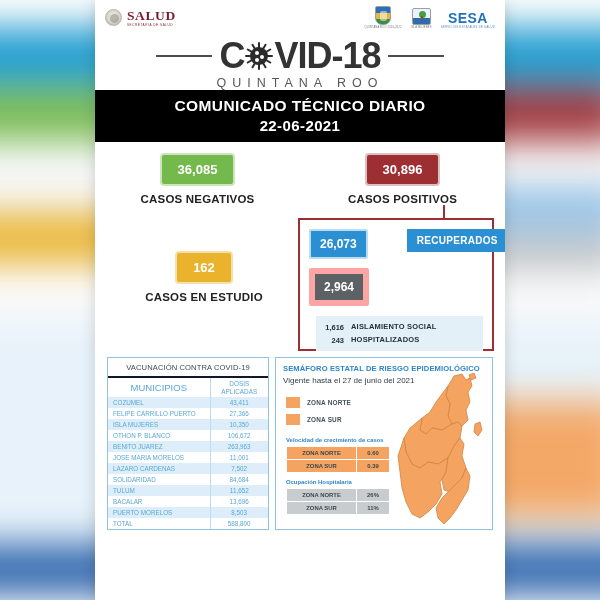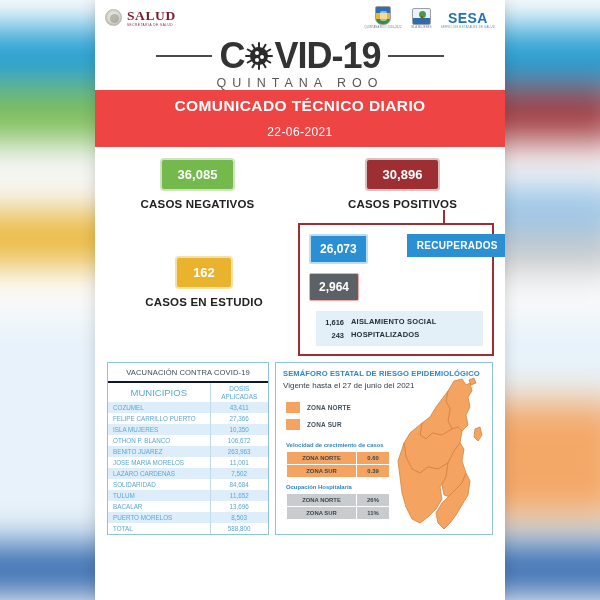--- a/index.html
+++ b/index.html
@@ -71,23 +71,23 @@
   .covid-line { display: flex; align-items: center; justify-content: center; gap: 7px; }
   .rule { height: 1.5px; background: #4a4a4a; width: 56px; }
   .covid-word { display: flex; align-items: center; font-weight: bold; font-size: 36px; color: #333333; letter-spacing: -1px; line-height: 1; }
   .virus { width: 28px; height: 28px; position: relative; margin: 0 1px; }
   .virus .core { position:absolute; left:5px; top:5px; width:18px; height:18px; border-radius:50%; background:#2b2b2b; }
   .virus .spike { position:absolute; left:13px; top:0px; width:2px; height:28px; background:#2b2b2b; border-radius:1px; transform-origin: 50% 50%; }
   .virus .dot { position:absolute; width:4px; height:4px; border-radius:50%; background:#fff; }
   .quintana { font-size: 12.5px; color: #575757; letter-spacing: 6px; margin-top: 2px; }
 
   
-  .banner { background: #ef4444; color: #fff; text-align: center; padding: 7px 0 8px; }
+  .banner { background: #000000; color: #fff; text-align: center; padding: 7px 0 8px; }
   .banner-title { font-size: 15.5px; font-weight: bold; letter-spacing: .4px; }
-  .banner-date { font-size: 12px; margin-top: 10px; letter-spacing: .4px; }
+  .banner-date { font-size: 15px; margin-top: 2px; letter-spacing: .4px; font-weight: bold; }
 
   
   .stats { display: flex; padding: 11px 0 0; }
   .stat-col { flex: 1; text-align: center; position: relative; }
   .num-box {
     display: inline-block; color: #fff; font-weight: bold; font-size: 13px;
     padding: 7px 16px; border-radius: 4px;
   }
   .nb-green { background: #74b94c; border: 2px solid #cfe3bd; }
   .nb-red   { background: #9d2f33; border: 2px solid #dcbfc0; }
@@ -103,21 +103,21 @@
   }
   .barline { display: flex; align-items: flex-start; margin: 9px 0 0 9px; gap: 40px; }
   .bar-num {
     color: #fff; font-weight: bold; font-size: 12px; padding: 6px 9px; border-radius: 2px;
   }
   .bar-lab {
     color: #fff; font-weight: bold; font-size: 10px; padding: 6px 10px; letter-spacing: .3px;
   }
   .bn-blue { background: #2b8fd4; border: 2px solid #bcdcef; }
   .bl-blue { background: #2b8fd4; margin-left: -1px; }
-  .bn-gray { background: #5b6165; border: 1px solid #fca5a5; }
+  .bn-gray { background: #5b6165; border: 6px solid #fca5a5; }
   .bl-gray { background: #5b6165; margin-left: -1px; }
 
   .subbox {
     margin: 10px 9px 0 16px; background: #e4f0f7; padding: 6px 8px;
     display: flex; flex-direction: column; gap: 3px;
   }
   .sub-row { display: flex; align-items: flex-start; gap: 7px; }
   .sub-num { font-size: 7.5px; font-weight: bold; color: #23303a; min-width: 20px; text-align: right; padding-top: 1px; }
   .sub-lab { font-size: 7.5px; font-weight: bold; color: #23303a; line-height: 1.25; letter-spacing: .2px; }
 
@@ -222,21 +222,21 @@
           <span class="spike" style="transform:rotate(30deg)"></span>
           <span class="spike" style="transform:rotate(60deg)"></span>
           <span class="spike" style="transform:rotate(90deg)"></span>
           <span class="spike" style="transform:rotate(120deg)"></span>
           <span class="spike" style="transform:rotate(150deg)"></span>
           <span class="core"></span>
           <span class="dot" style="left:10px;top:9px"></span>
           <span class="dot" style="left:15px;top:13px"></span>
           <span class="dot" style="left:10px;top:16px"></span>
         </span>
-        <span>VID-19</span>
+        <span>VID-18</span>
       </div>
       <div class="rule"></div>
     </div>
     <div class="quintana">QUINTANA ROO</div>
   </div>
 
   <div class="banner">
     <div class="banner-title">COMUNICADO TÉCNICO DIARIO</div>
     <div class="banner-date">22-06-2021</div>
   </div>

